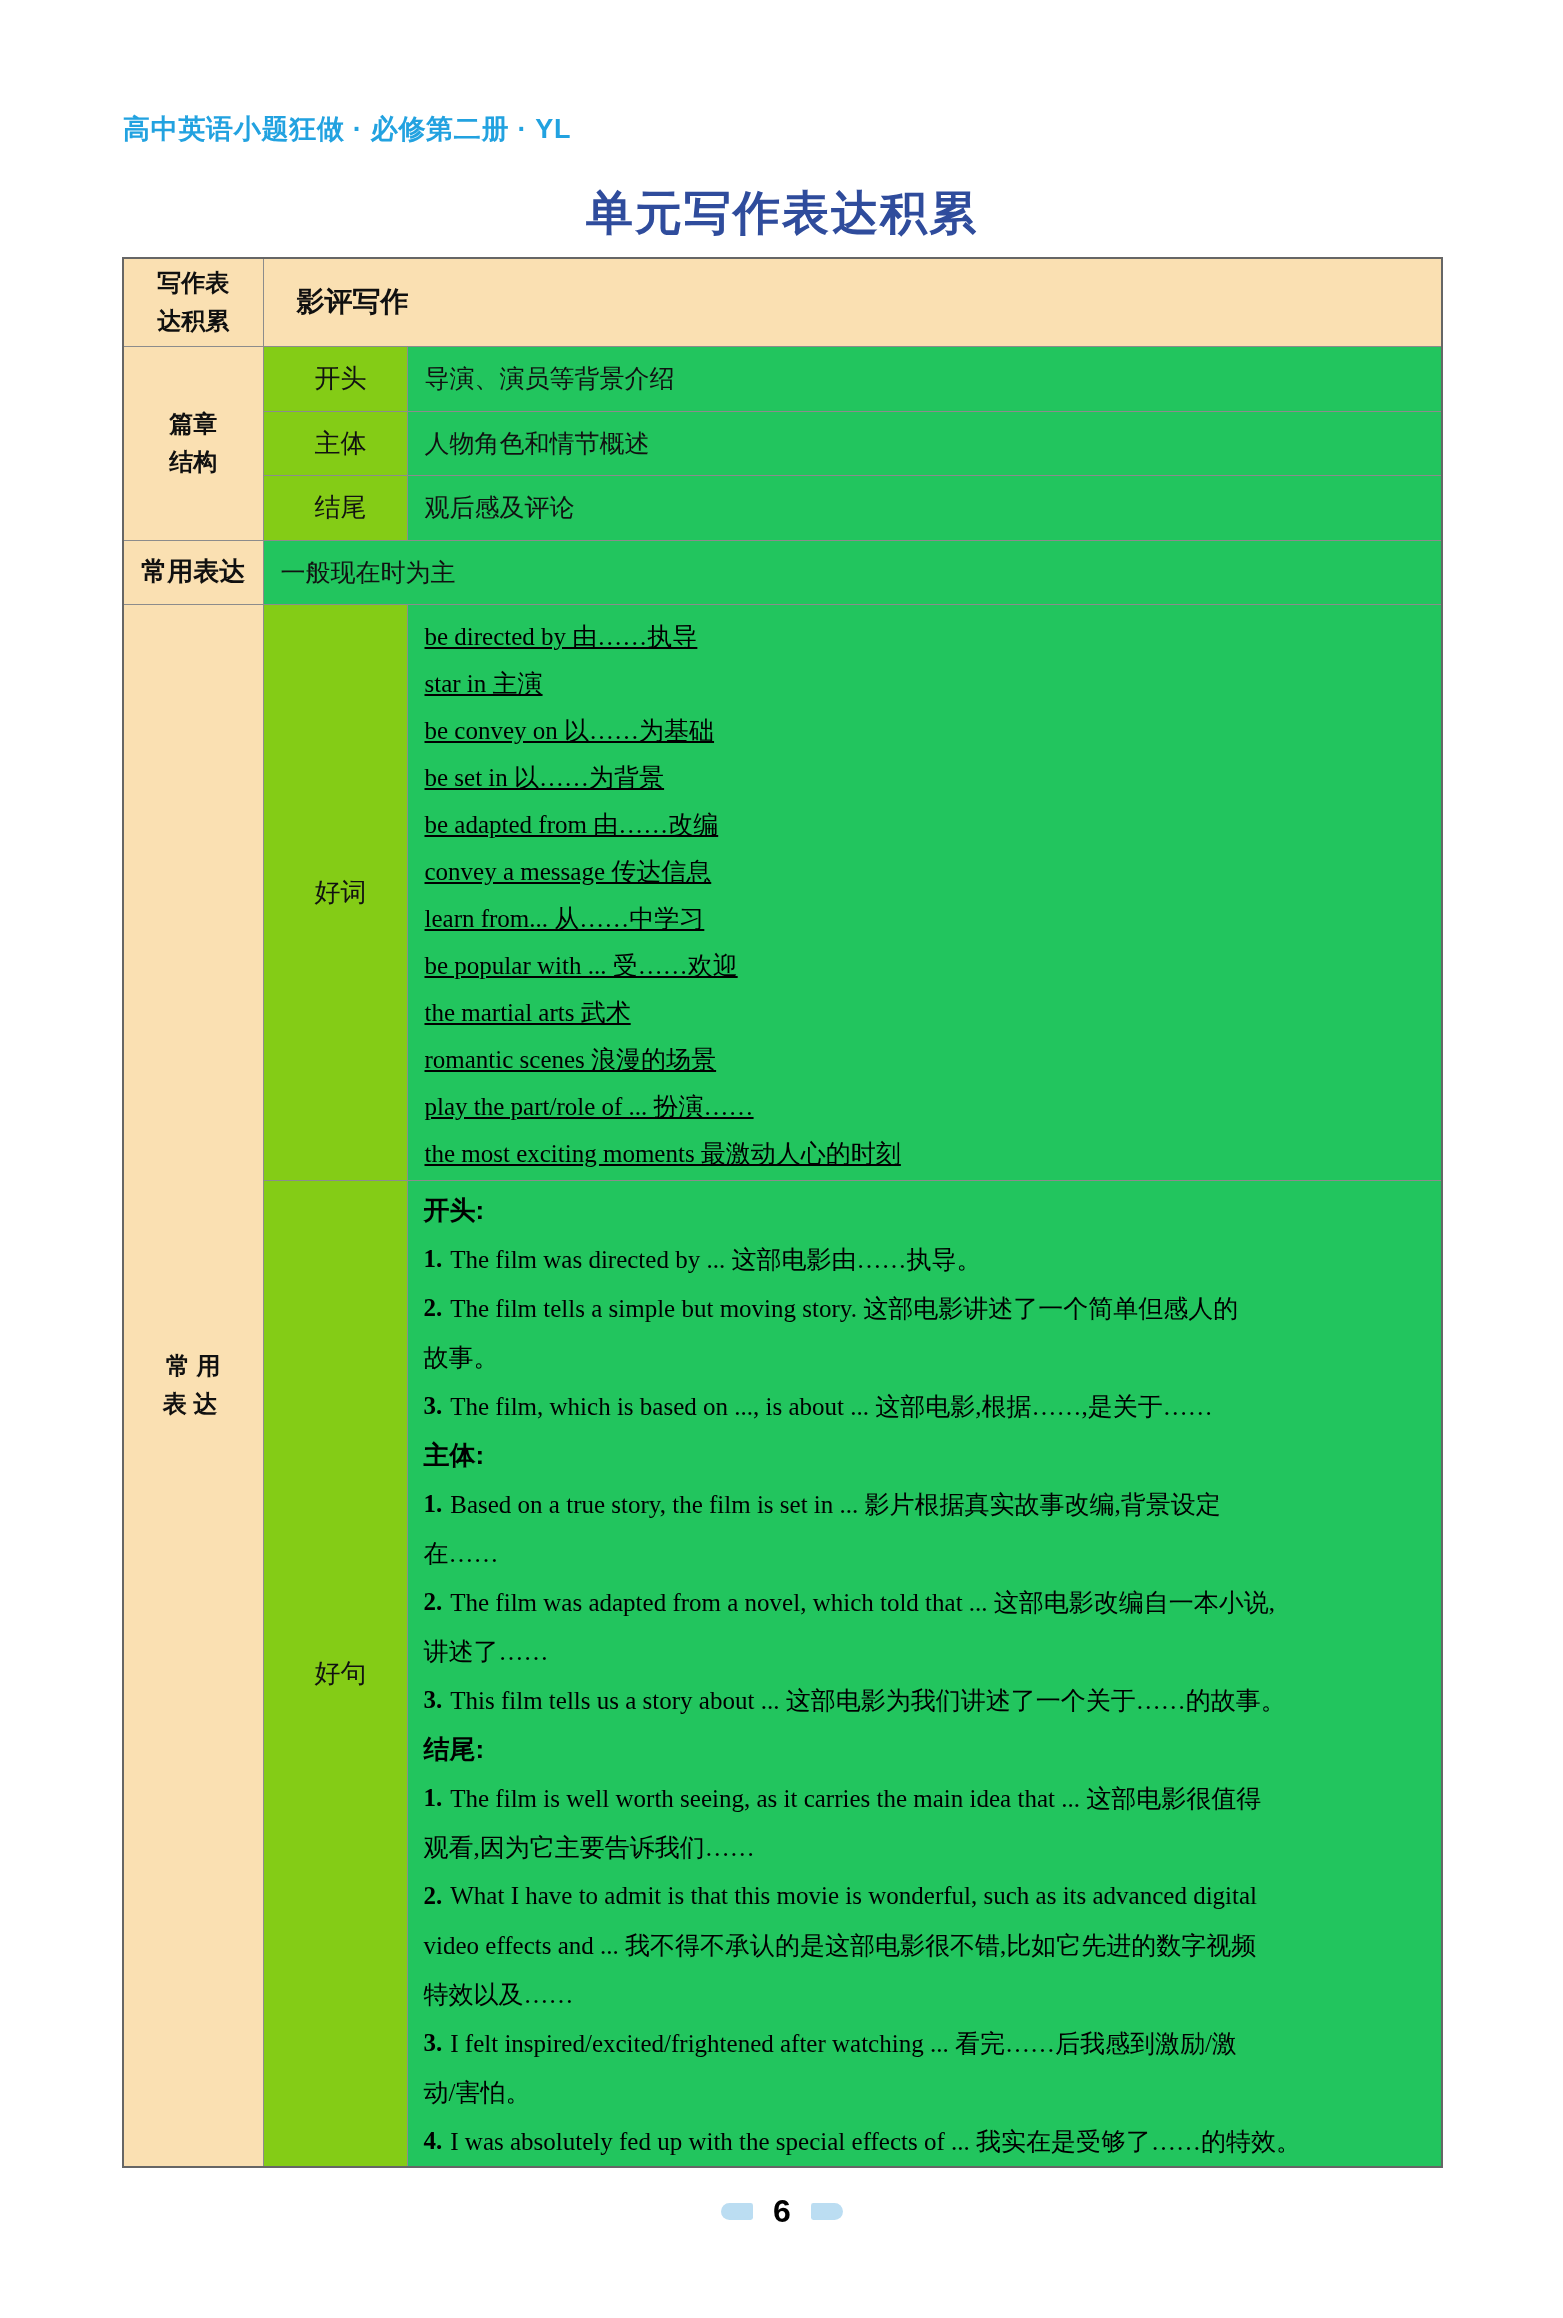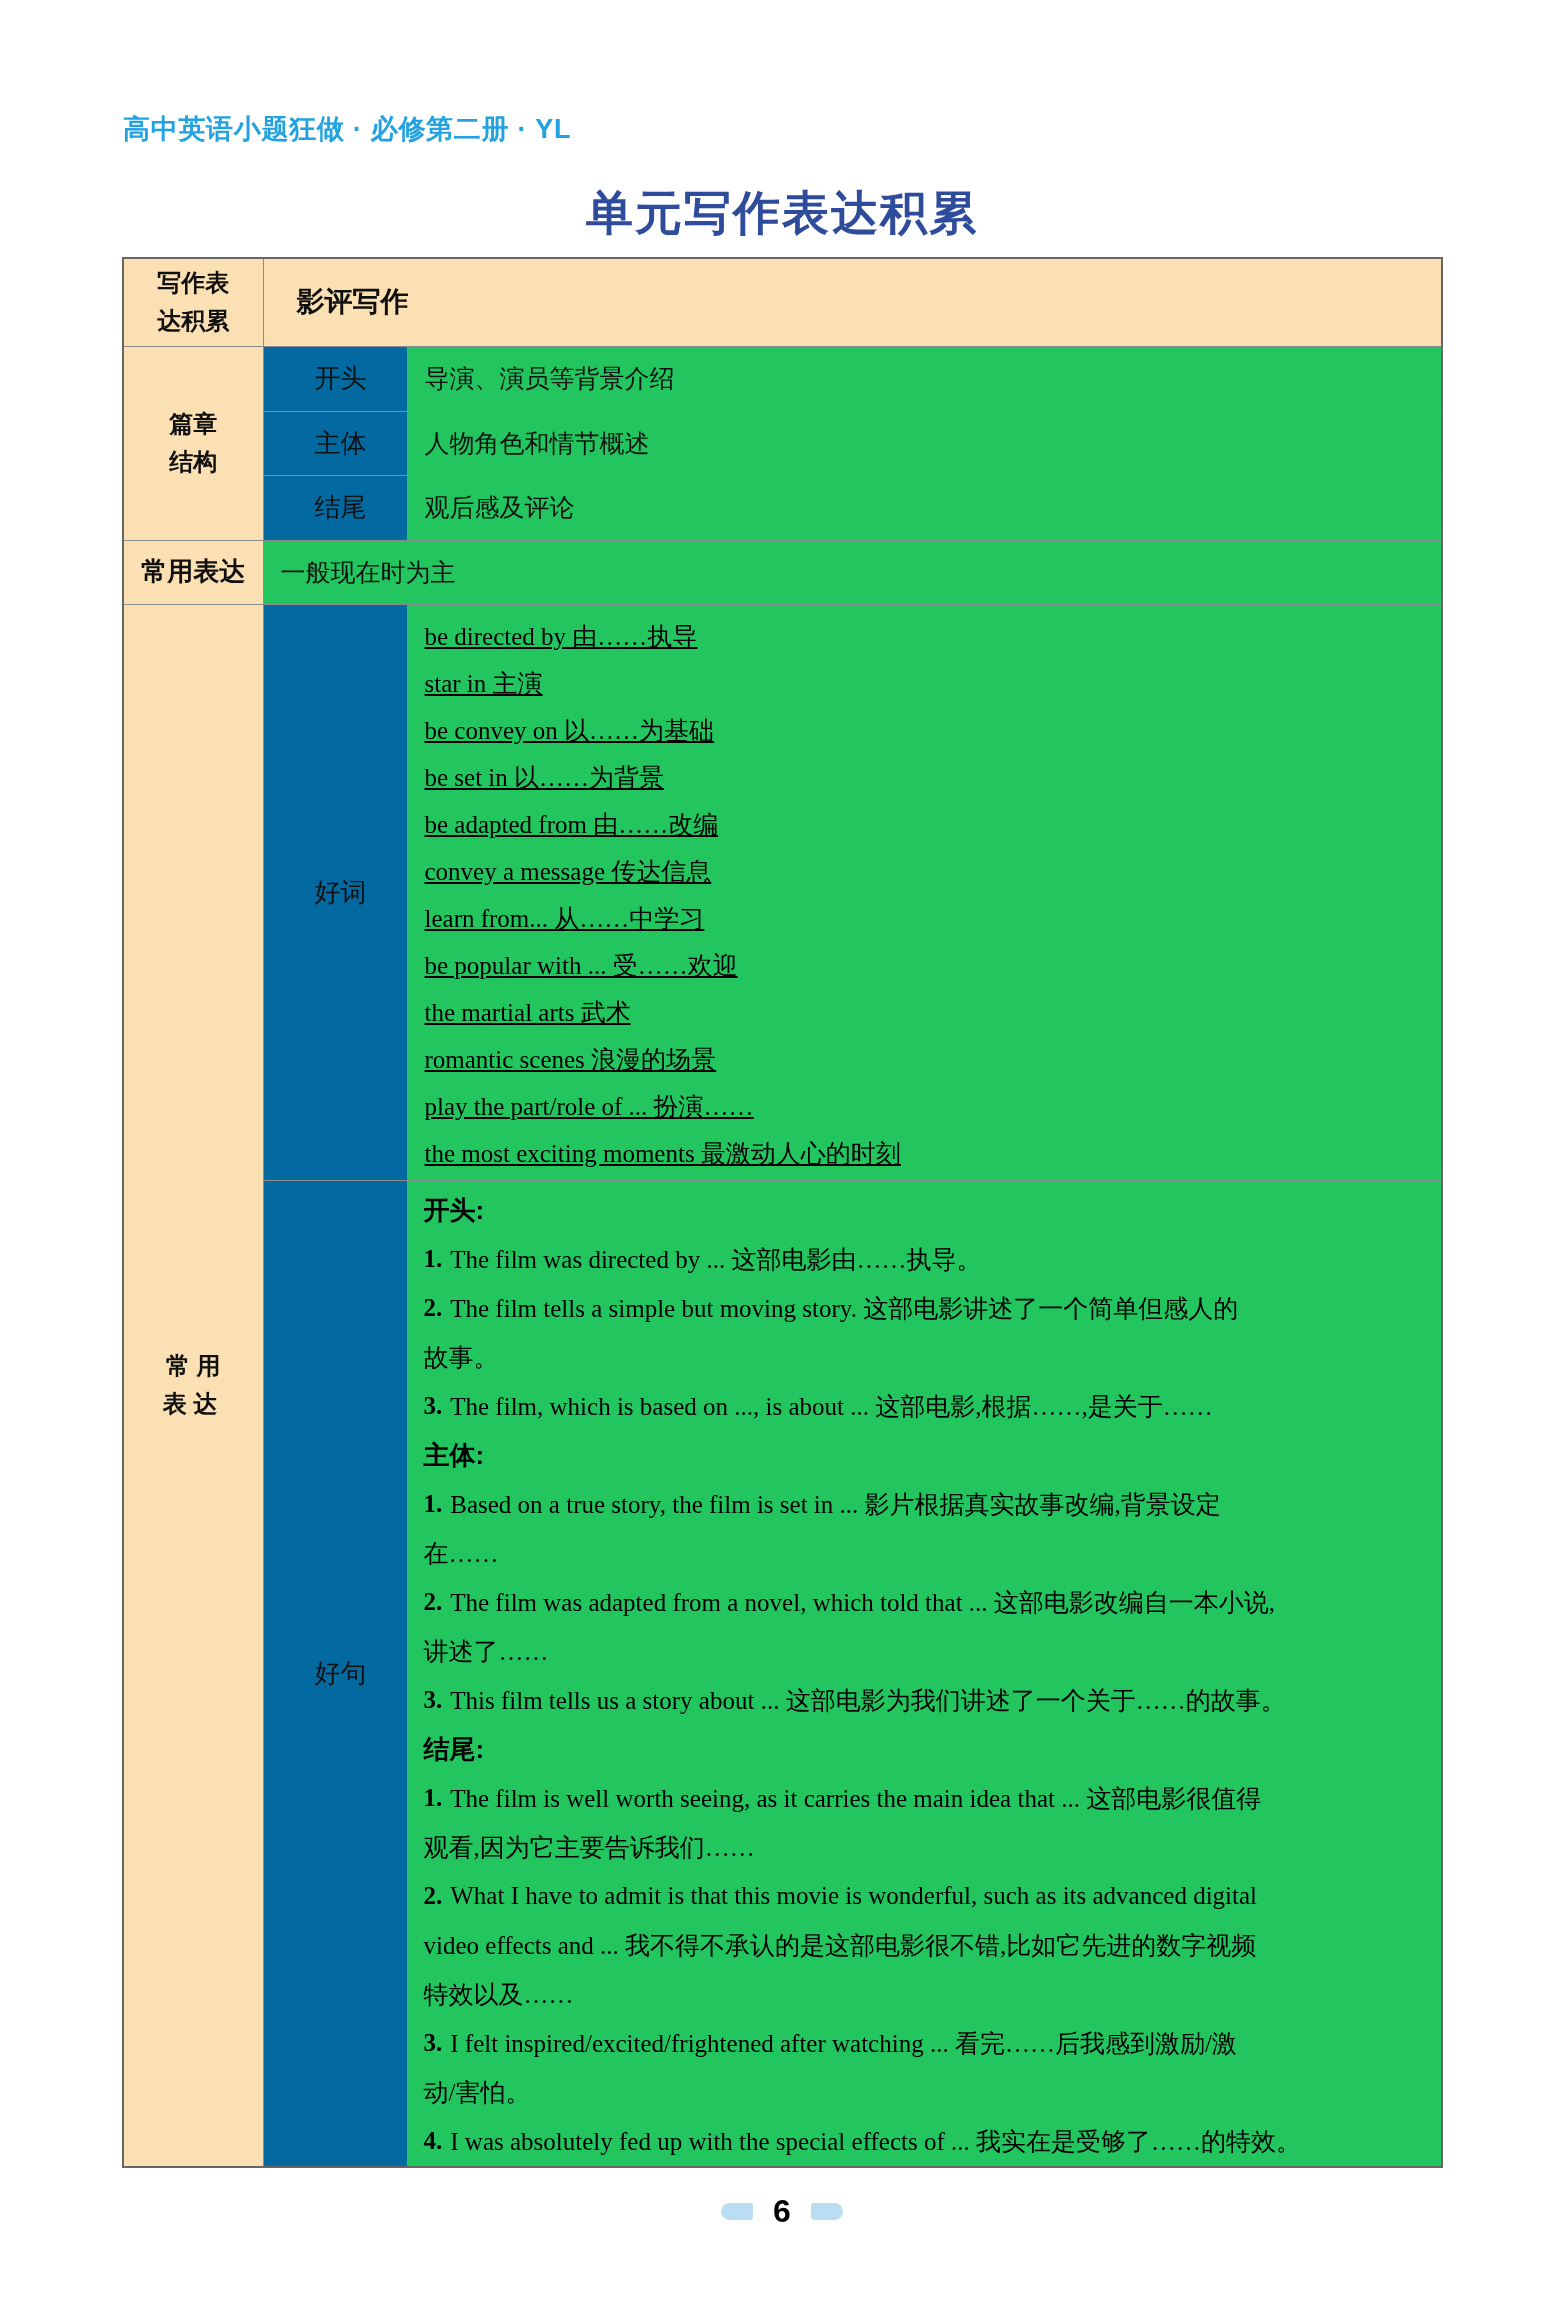--- a/index.html
+++ b/index.html
@@ -25,21 +25,21 @@
     position:absolute;left:122px;top:257px;width:1321px;
     border-collapse:collapse;table-layout:fixed;
     border:2.6px solid #666;
   }
   table.sheet td{
     border:1.3px solid #8c8c8c;
     vertical-align:middle;
     overflow:hidden;
   }
   .peach{background:#fae0b2;}
-  .cream{background:#0369a1;padding-left:12px;}
+  .cream{background:#84cc16;padding-left:12px;}
   .whitebg{background:#22c55e;}
 
   .rowlabel{
     text-align:center;font-weight:bold;font-size:24px;line-height:1.6;
     font-family:"Liberation Sans","DejaVu Sans",sans-serif;
     white-space:pre-line;color:#101010;
   }
   .rowlabel.spread{letter-spacing:6.6px;text-indent:6.6px;}
   .topic-cell{
     font-family:"Liberation Sans","DejaVu Sans",sans-serif;

